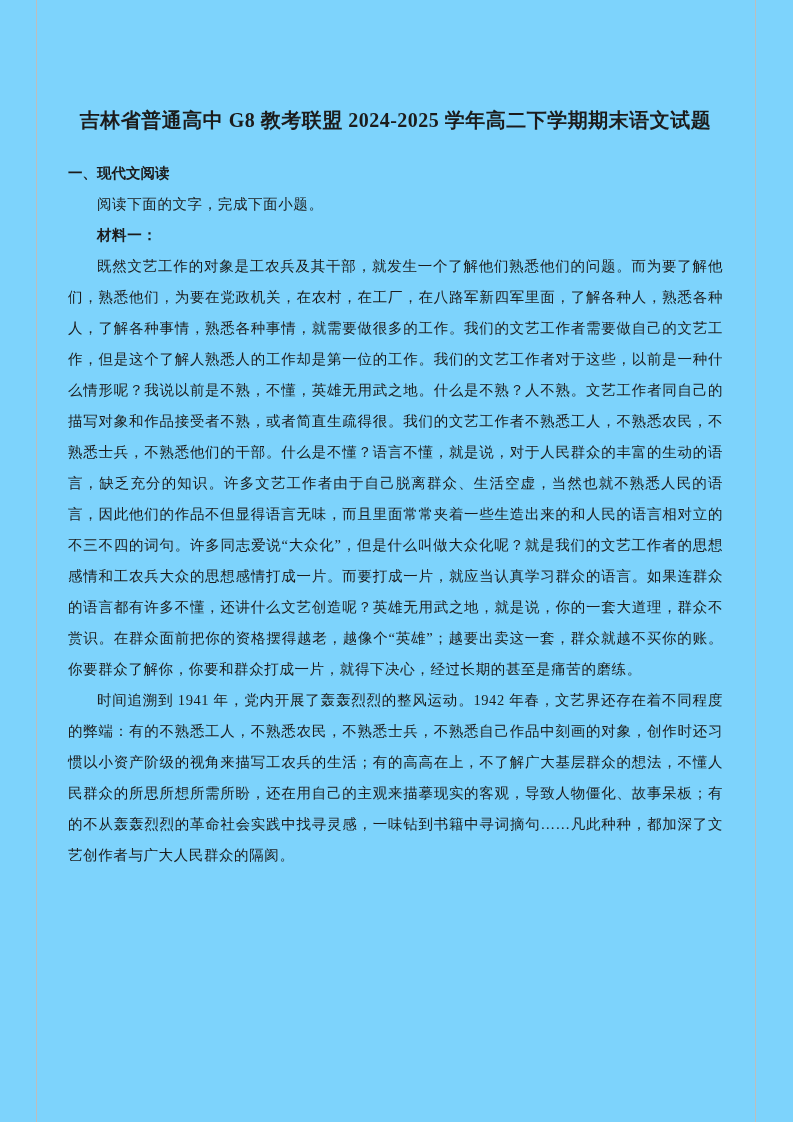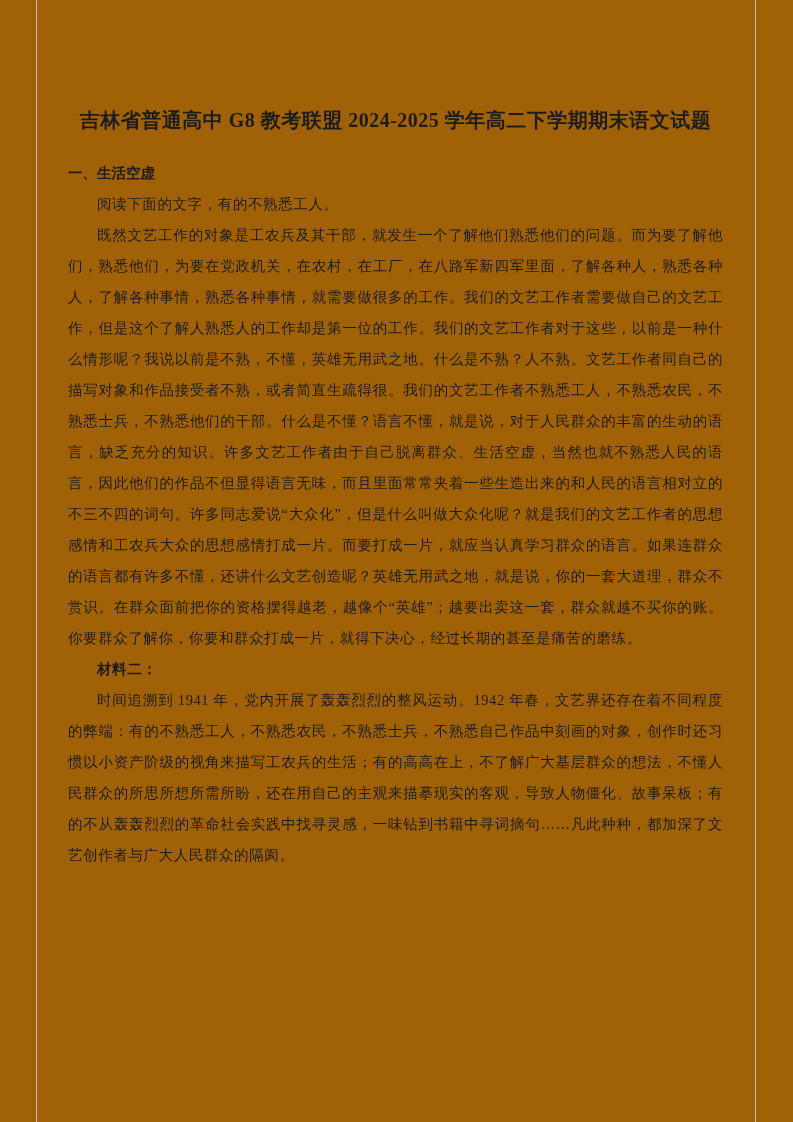--- a/index.html
+++ b/index.html
@@ -9,21 +9,21 @@
   }
   body {
     font-family: "Liberation Serif", "DejaVu Serif", serif;
     color: #1c1c1c;
   }
   .page {
     position: relative;
     width: 793px;
     height: 1122px;
     margin: 0 auto;
-    background: #a16207;
+    background: #7dd3fc;
     overflow: hidden;
   }
   .edge-line {
     position: absolute;
     top: 0;
     bottom: 0;
     width: 1px;
     background: #bdbdbd;
   }
   .edge-line.left  { left: 36px; }
@@ -71,27 +71,27 @@
 </head>
 <body>
 
 <div class="page">
   <div class="edge-line left"></div>
   <div class="edge-line right"></div>
 
   <div class="content">
     <h1 class="doc-title">吉林省普通高中 G8 教考联盟 2024-2025 学年高二下学期期末语文试题</h1>
 
-    <h2 class="section-heading">一、生活空虚</h2>
+    <h2 class="section-heading">一、现代文阅读</h2>
 
-    <p class="indent">阅读下面的文字，有的不熟悉工人。</p>
+    <p class="indent">阅读下面的文字，完成下面小题。</p>
 
+    <p class="indent label">材料一：</p>
 
     <p class="indent body-text">既然文艺工作的对象是工农兵及其干部，就发生一个了解他们熟悉他们的问题。而为要了解他们，熟悉他们，为要在党政机关，在农村，在工厂，在八路军新四军里面，了解各种人，熟悉各种人，了解各种事情，熟悉各种事情，就需要做很多的工作。我们的文艺工作者需要做自己的文艺工作，但是这个了解人熟悉人的工作却是第一位的工作。我们的文艺工作者对于这些，以前是一种什么情形呢？我说以前是不熟，不懂，英雄无用武之地。什么是不熟？人不熟。文艺工作者同自己的描写对象和作品接受者不熟，或者简直生疏得很。我们的文艺工作者不熟悉工人，不熟悉农民，不熟悉士兵，不熟悉他们的干部。什么是不懂？语言不懂，就是说，对于人民群众的丰富的生动的语言，缺乏充分的知识。许多文艺工作者由于自己脱离群众、生活空虚，当然也就不熟悉人民的语言，因此他们的作品不但显得语言无味，而且里面常常夹着一些生造出来的和人民的语言相对立的不三不四的词句。许多同志爱说“大众化”，但是什么叫做大众化呢？就是我们的文艺工作者的思想感情和工农兵大众的思想感情打成一片。而要打成一片，就应当认真学习群众的语言。如果连群众的语言都有许多不懂，还讲什么文艺创造呢？英雄无用武之地，就是说，你的一套大道理，群众不赏识。在群众面前把你的资格摆得越老，越像个“英雄”；越要出卖这一套，群众就越不买你的账。你要群众了解你，你要和群众打成一片，就得下决心，经过长期的甚至是痛苦的磨练。</p>
 
 
-    <p class="indent label">材料二：</p>
 
 
 
     <p class="indent body-text">时间追溯到 1941 年，党内开展了轰轰烈烈的整风运动。1942 年春，文艺界还存在着不同程度的弊端：有的不熟悉工人，不熟悉农民，不熟悉士兵，不熟悉自己作品中刻画的对象，创作时还习惯以小资产阶级的视角来描写工农兵的生活；有的高高在上，不了解广大基层群众的想法，不懂人民群众的所思所想所需所盼，还在用自己的主观来描摹现实的客观，导致人物僵化、故事呆板；有的不从轰轰烈烈的革命社会实践中找寻灵感，一味钻到书籍中寻词摘句……凡此种种，都加深了文艺创作者与广大人民群众的隔阂。</p>
   </div>
 </div>
 
 </body></html>

